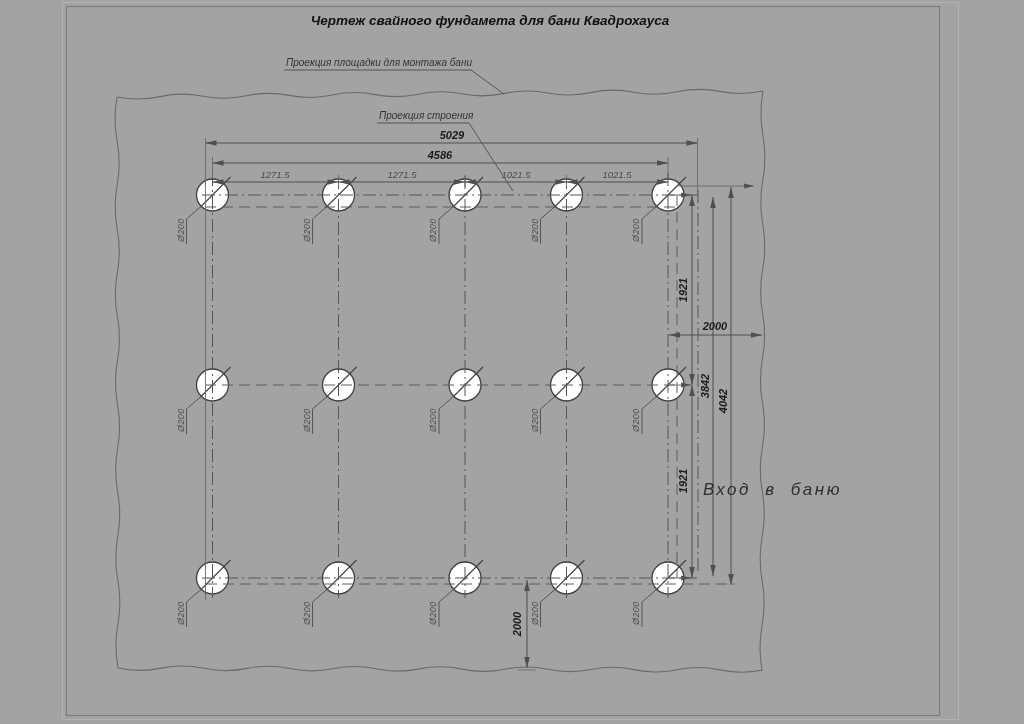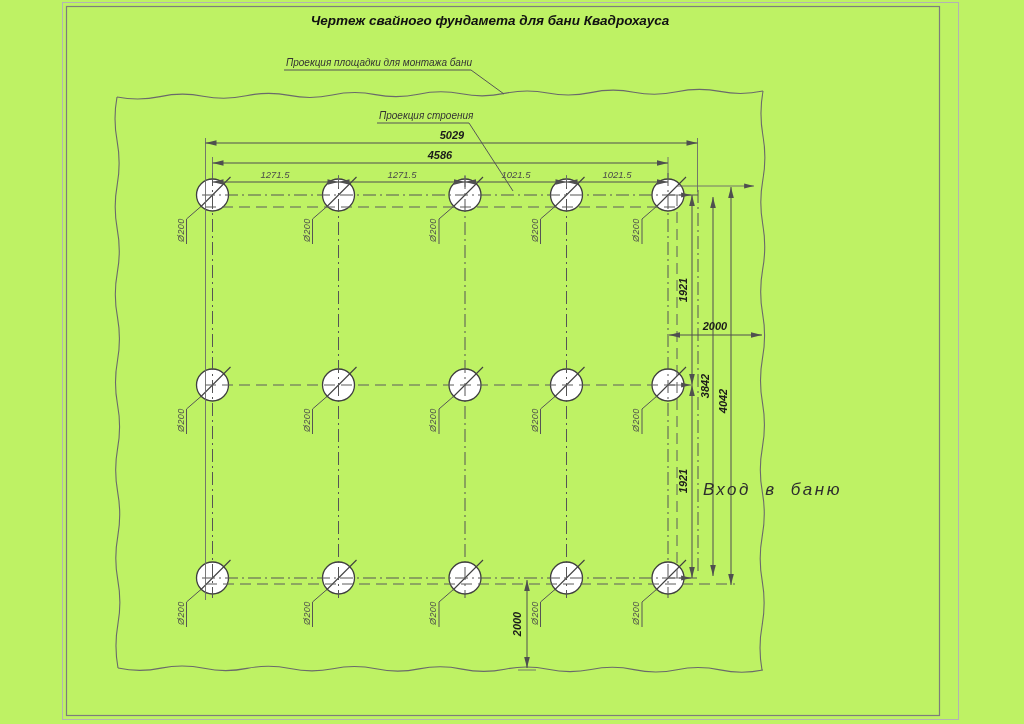--- a/index.html
+++ b/index.html
@@ -1,16 +1,16 @@
 <!DOCTYPE html>
 <html><head>
 <meta charset="utf-8">
 <style>
   html,body{margin:0;padding:0;background:#ffffff;}
-  .stage{position:relative;width:1024px;height:724px;background:#bef264;overflow:hidden;}
+  .stage{position:relative;width:1024px;height:724px;background:#a3a3a3;overflow:hidden;}
   svg{display:block;}
   .frame-outer{fill:none;stroke:#b3b3b3;stroke-width:1;}
   .frame-inner{fill:none;stroke:#7d7d7d;stroke-width:1.2;}
   .wavy{fill:none;stroke:#6a6a6a;stroke-width:1.1;}
   .pile-c{fill:#ffffff;stroke:#3f3f3f;stroke-width:1.3;}
   .ln{stroke:#3f3f3f;stroke-width:1.1;fill:none;}
   .lead{stroke:#555555;stroke-width:1;fill:none;}
   .cdot{stroke:#555555;stroke-width:1;stroke-dasharray:13 4 2 4;fill:none;}
   .cdash{stroke:#5d5d5d;stroke-width:1;stroke-dasharray:11 6;fill:none;}
   .ext{stroke:#6a6a6a;stroke-width:0.9;fill:none;}

